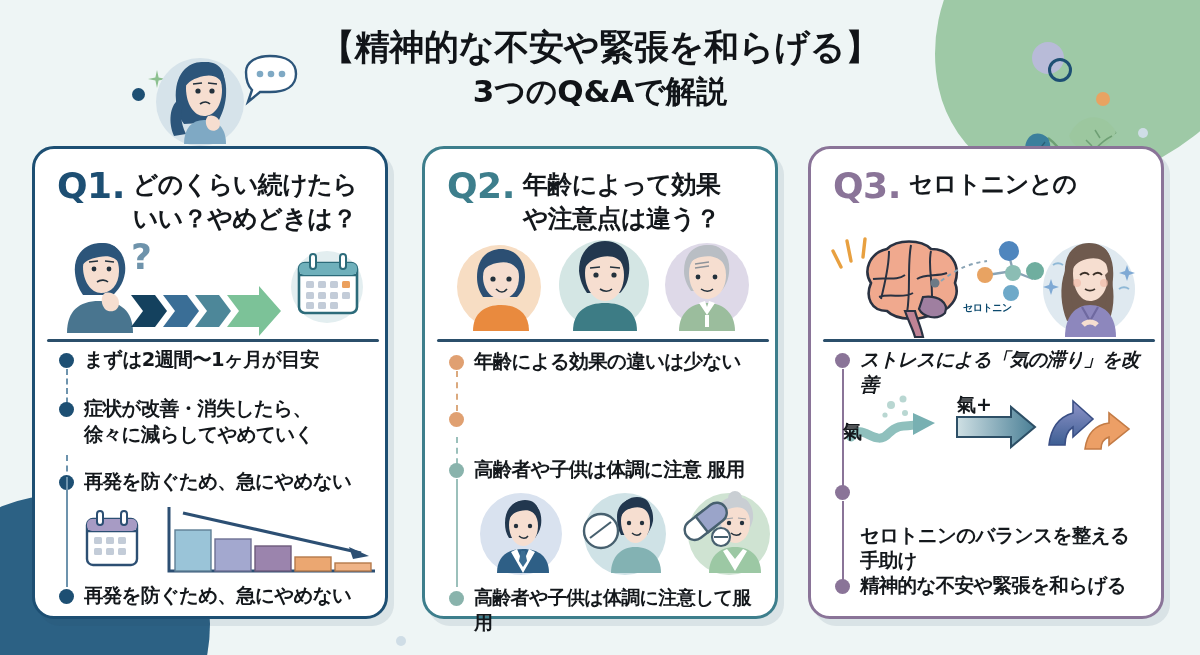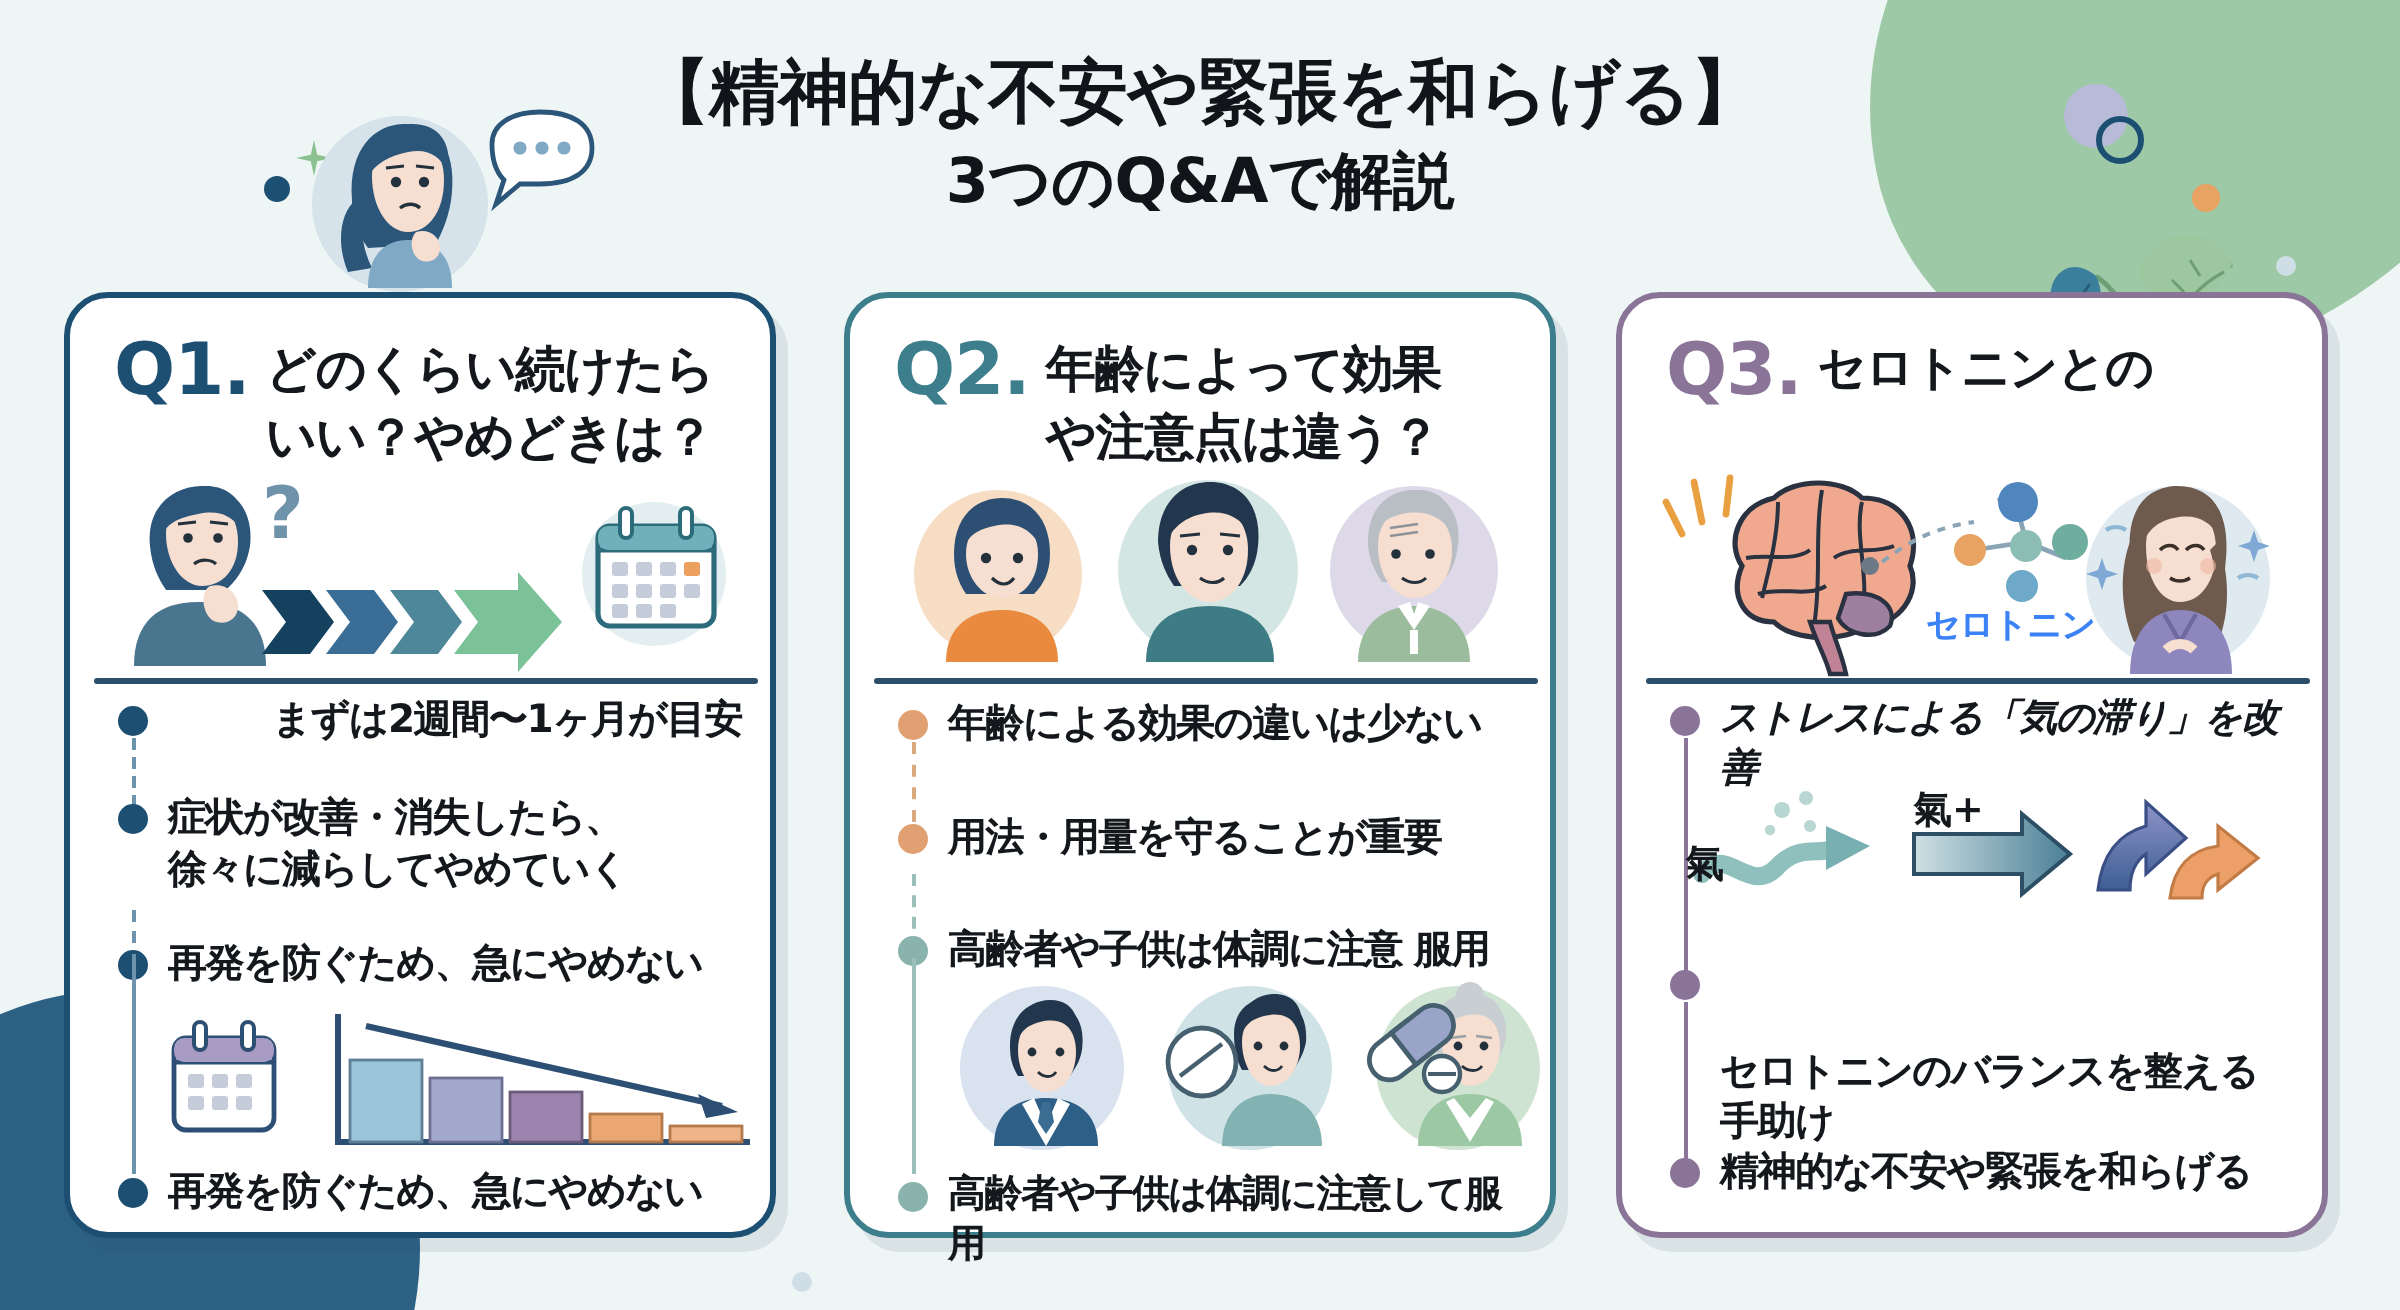--- a/index.html
+++ b/index.html
@@ -81,21 +81,21 @@
   }
   .btext{
     font-size:19.5px;font-weight:700;color:#14181c;line-height:1.30;
     letter-spacing:-.7px;
   }
   .connector{position:absolute;width:2px;border-left:2px solid;}
 
   
   svg{display:block;overflow:visible;}
   .lbl-sero{
-    position:absolute;font-size:17px;font-weight:700;color:#3b82f6;
+    position:absolute;font-size:10px;font-weight:700;color:#0c4a6e;
     letter-spacing:-.5px;
     font-family:Liberation Mono, monospace;
   }
   .qi-lbl{
     position:absolute;font-size:19px;font-weight:700;color:#14181c;
   }
 </style>
 </head>
 <body>
 
@@ -221,21 +221,21 @@
           <rect x="49" y="30" width="8" height="7" rx="1.5" fill="#eba05e"></rect>
           <rect x="49" y="19" width="0" height="0" fill="none"></rect>
           <rect x="61" y="30" width="0" height="0" fill="none"></rect>
         </g>
       </svg>
     </div>
     <div class="rule" style="left:12px;top:190px;width:332px;"></div>
 
     <div class="bullets" style="top:198px;">
       <div class="connector" style="left:7px;top:22px;height:44px;border-color:#6d93ad;border-left-style:dashed;"></div>
-      <div class="bullet" style="margin-bottom:24px;justify-content:space-between;">
+      <div class="bullet" style="margin-bottom:24px;">
         <span class="bdot" style="background:#1d4f73;"></span>
         <span class="btext">まずは2週間〜1ヶ月が目安</span>
       </div>
       <div class="connector" style="left:7px;top:108px;height:48px;border-color:#6d93ad;border-left-style:dashed;"></div>
       <div class="bullet" style="margin-bottom:22px;">
         <span class="bdot" style="background:#1d4f73;"></span>
         <span class="btext" style="white-space:pre-line;">症状が改善・消失したら、
 徐々に減らしてやめていく</span>
       </div>
       <div class="bullet">
@@ -341,21 +341,20 @@
 
     <div class="bullets" style="top:200px;">
       <div class="connector" style="left:7px;top:22px;height:40px;border-color:#dba97e;border-left-style:dashed;"></div>
       <div class="bullet" style="margin-bottom:32px;">
         <span class="bdot" style="background:#e0a071;"></span>
         <span class="btext">年齢による効果の違いは少ない</span>
       </div>
       <div class="connector" style="left:7px;top:88px;height:38px;border-color:#9bc0bb;border-left-style:dashed;"></div>
       <div class="bullet" style="margin-bottom:30px;">
         <span class="bdot" style="background:#e0a071;"></span>
-        <span class="btext">用法・用量を守ることが重要</span>
       </div>
       <div class="bullet">
         <span class="bdot" style="background:#89b3ac;"></span>
         <span class="btext">高齢者や子供は体調に注意 服用</span>
       </div>
     </div>
     <div class="connector" style="left:31px;top:330px;height:108px;border-color:#9bc0bb;"></div>
 
     <div class="illus-band" style="top:342px;height:86px;left:52px;">
       <svg width="296" height="86" viewBox="0 0 296 86">

